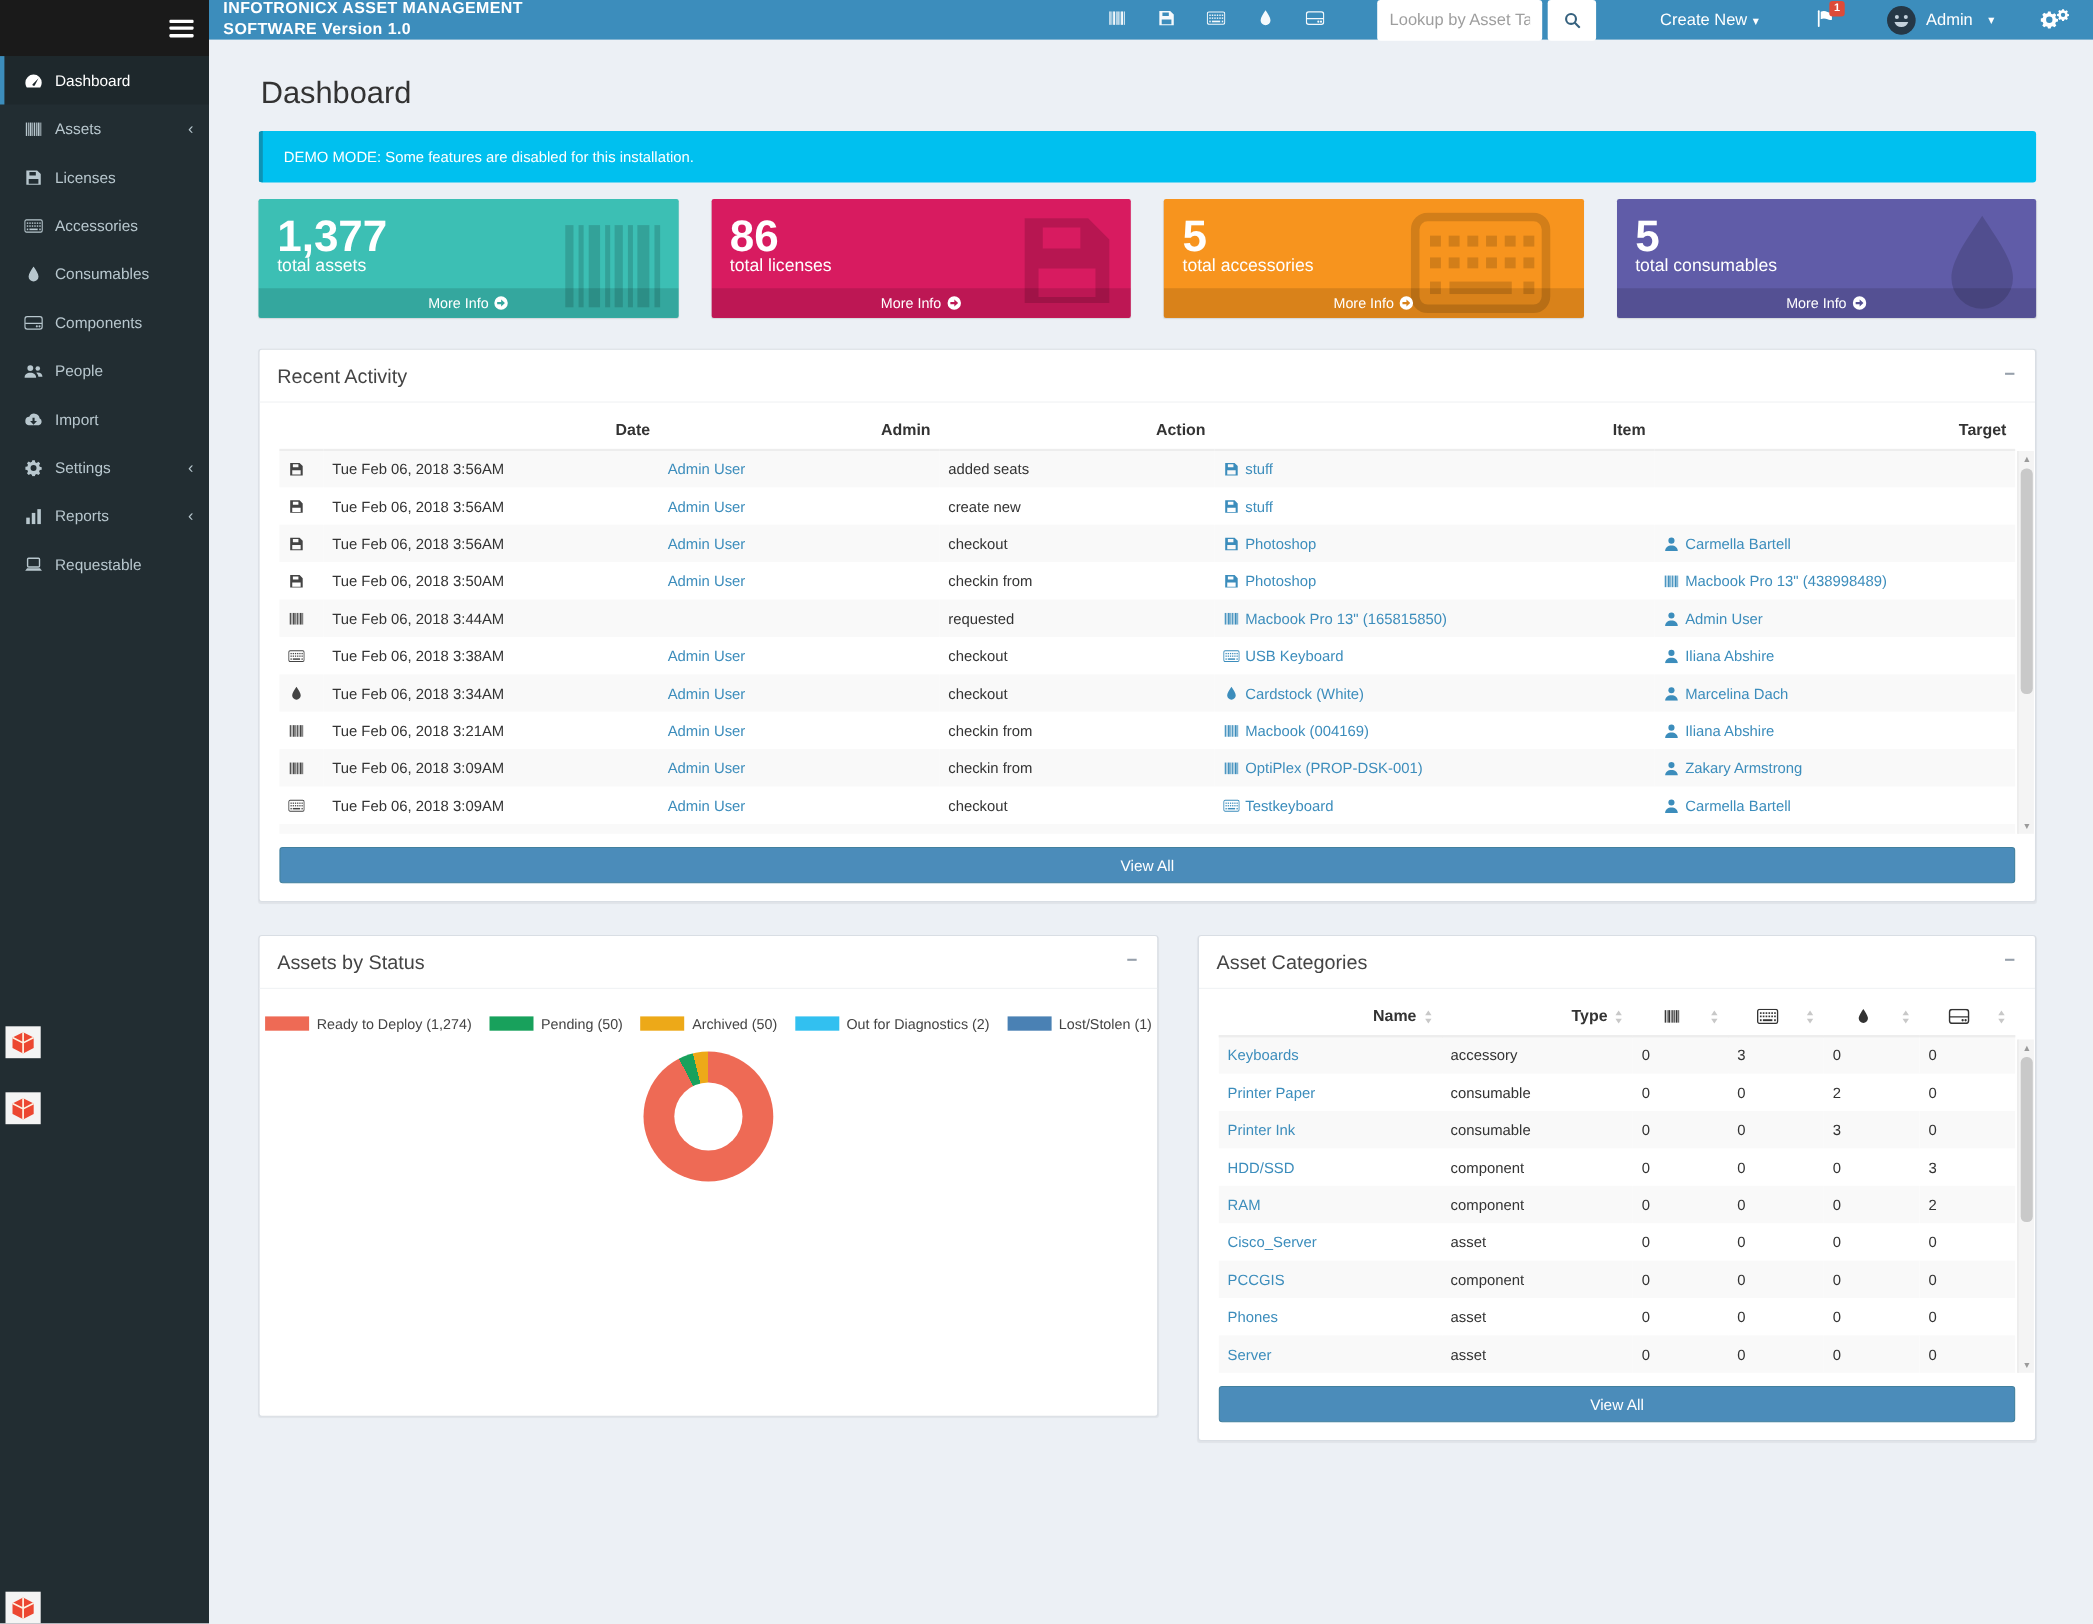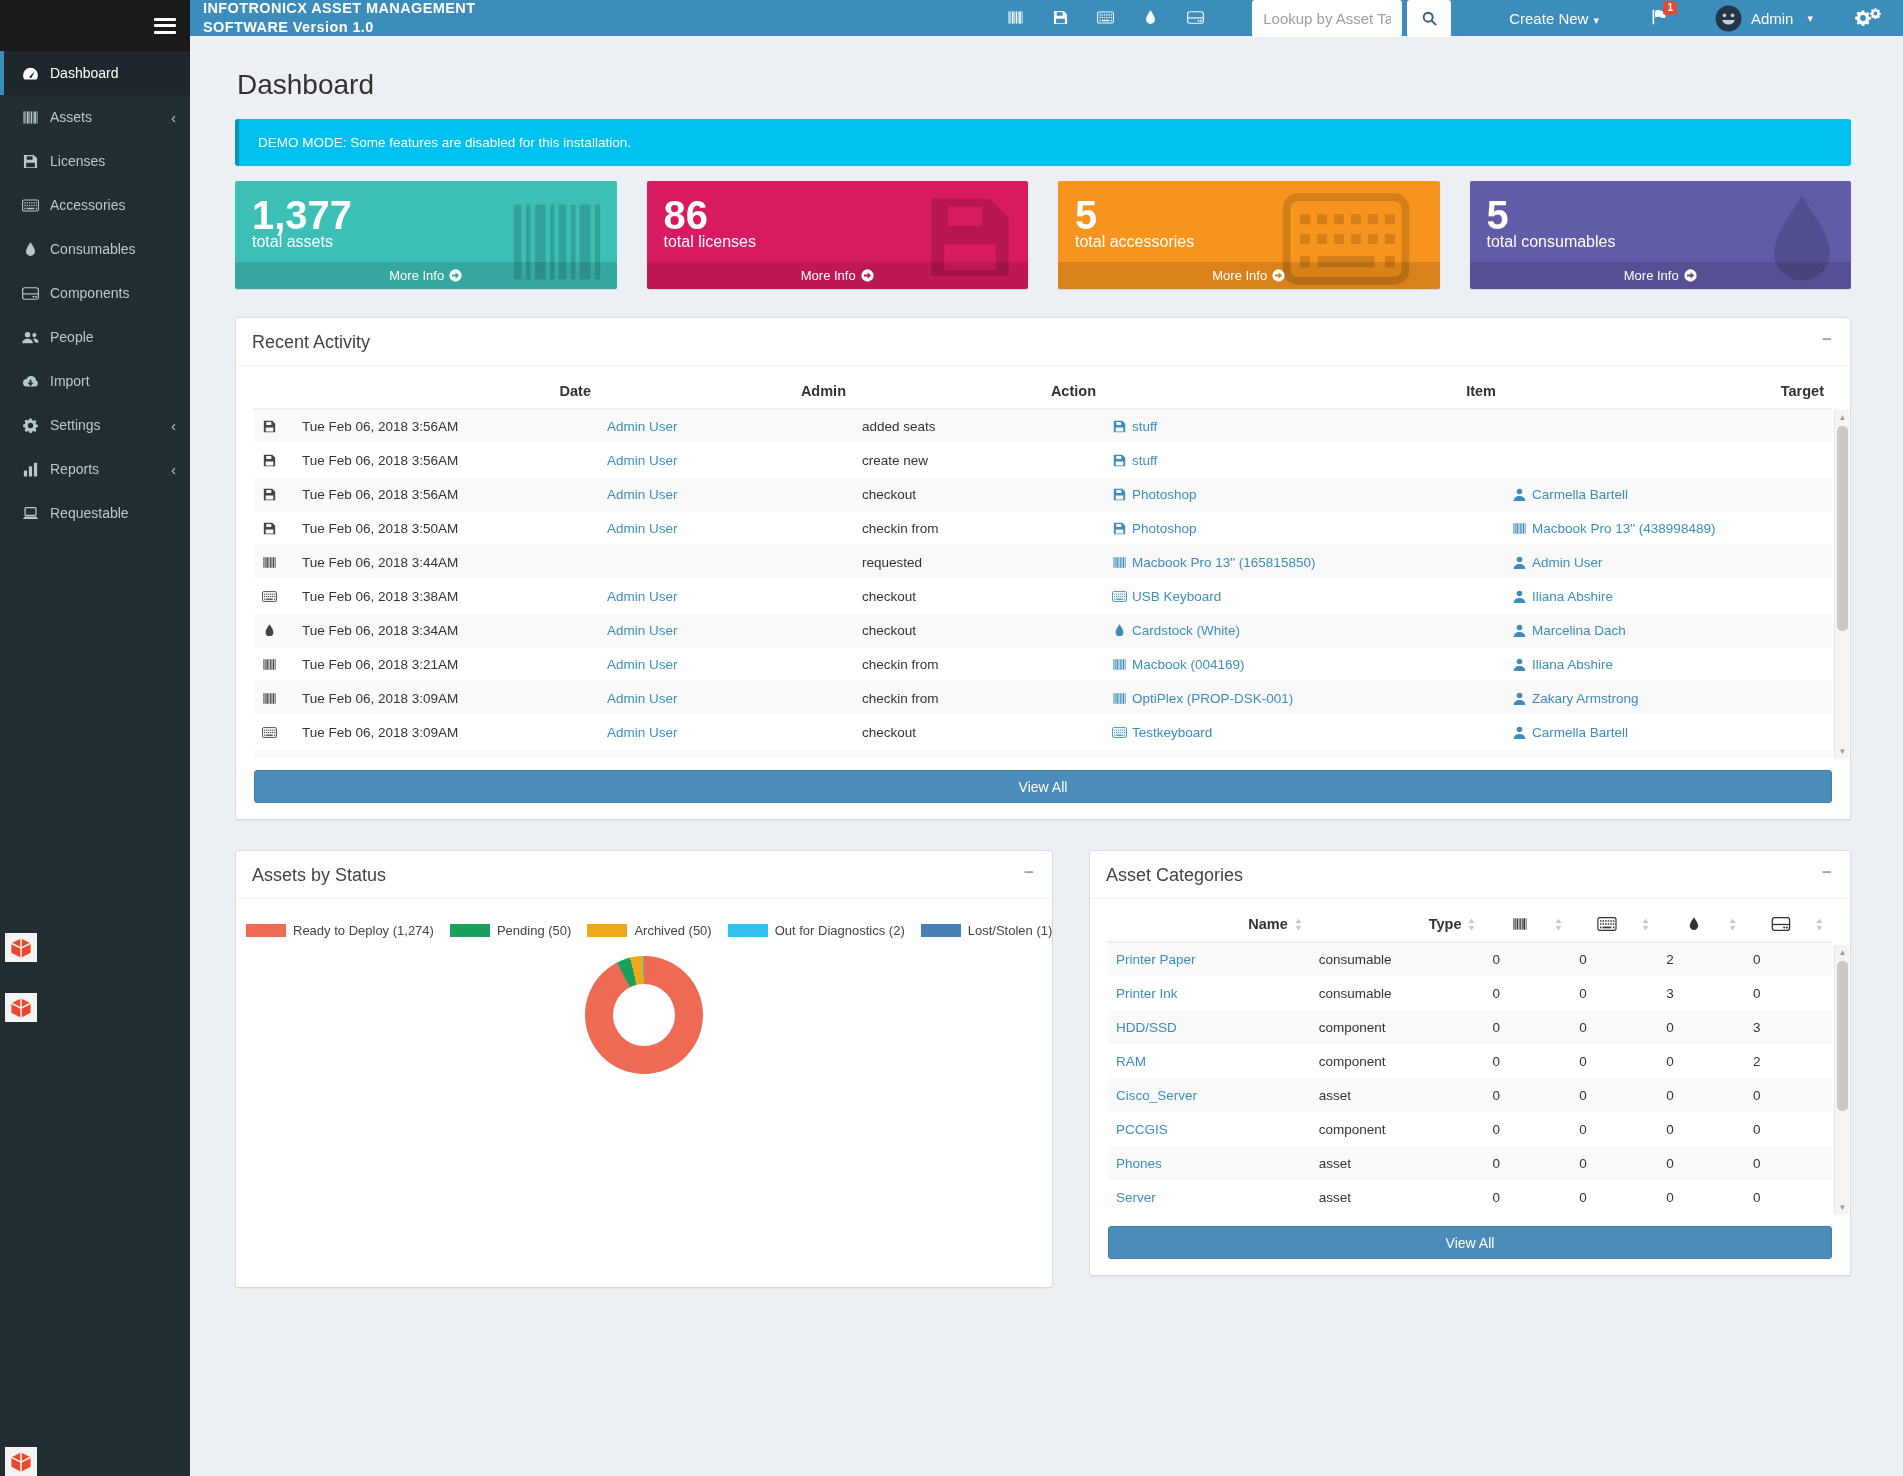--- a/index.html
+++ b/index.html
@@ -96,21 +96,21 @@
   
   .fake-scrollbar { position:absolute; right:1px; width:15px; background:#f4f4f4; border-left:1px solid #e7e7e7; }
   .sb-arrow { position:absolute; left:0; width:15px; height:14px; display:flex; align-items:center; justify-content:center;
     color:#9a9a9a; font-size:8px; cursor:pointer; }
   .sb-arrow.up { top:0; } .sb-arrow.down { bottom:0; }
   .sb-thumb { position:absolute; left:2px; width:11px; background:#c9c9c9; border-radius:5px; cursor:grab; }
 
   
   .bottom-grid { display:grid; grid-template-columns:818px 762px; gap:36px; align-items:start; }
   .status-panel { height:438px; }
-  .legend { display:flex; align-items:center; gap:16px; padding:24px 10px 6px; flex-wrap:nowrap; }
+  .legend { display:flex; justify-content:center; align-items:center; gap:16px; padding:24px 10px 6px; flex-wrap:nowrap; }
   .legend-item { display:flex; align-items:center; font-size:13px; color:#444; white-space:nowrap; }
   .legend-swatch { width:40px; height:13px; margin-right:7px; flex:none; }
   .donut { position:relative; width:118px; height:118px; border-radius:50%; margin:12px auto 0; }
   .donut::after { content:""; position:absolute; left:50%; top:50%; width:62px; height:62px; margin:-31px 0 0 -31px;
     border-radius:50%; background:#fff; }
 
   .cat-table thead th { font-size:14.5px; }
   .cat-table thead th .th-inner { display:flex; align-items:center; }
   .cat-table thead th .th-label { flex:1; }
   .sort-icon { width:9px; height:13px; color:#c8c8c8; margin-left:6px; flex:none; }
@@ -958,20 +958,28 @@
                         <path d="M4 .6 6.9 4.9H1.1z"></path>
                         <path d="M4 12.4 1.1 8.1h5.8z"></path>
                       </svg>
                     </span>
                   </span>
                 </th>
               </tr>
             </thead>
           <tbody id="cat-body">
               <tr>
+                <td><a class="cell-link">Keyboards</a></td>
+                <td>accessory</td>
+                <td class="count-cell">0</td>
+                <td class="count-cell">3</td>
+                <td class="count-cell">0</td>
+                <td class="count-cell">0</td>
+              </tr>
+              <tr>
                 <td><a class="cell-link">Printer Paper</a></td>
                 <td>consumable</td>
                 <td class="count-cell">0</td>
                 <td class="count-cell">0</td>
                 <td class="count-cell">2</td>
                 <td class="count-cell">0</td>
               </tr>
               <tr>
                 <td><a class="cell-link">Printer Ink</a></td>
                 <td>consumable</td>

